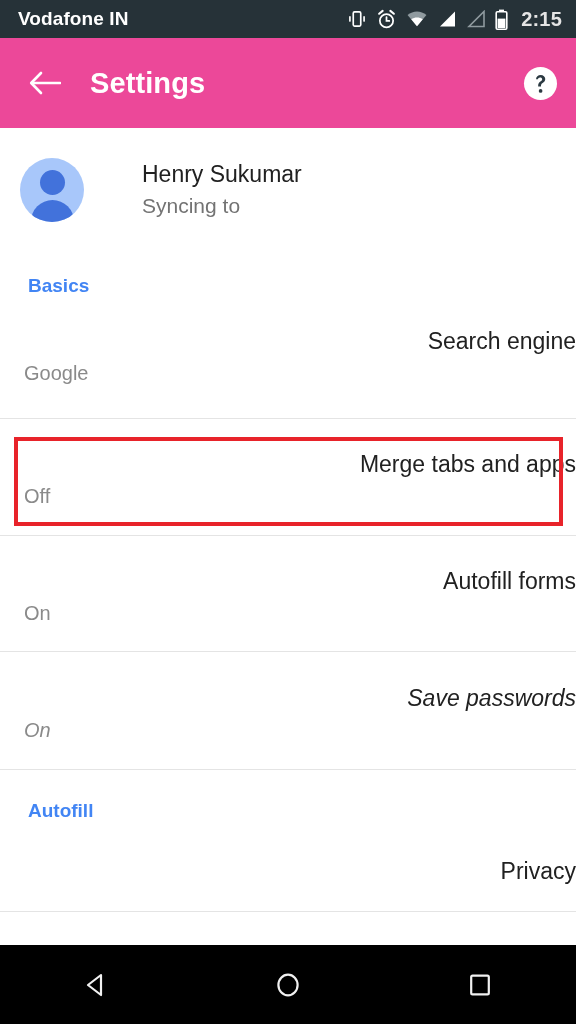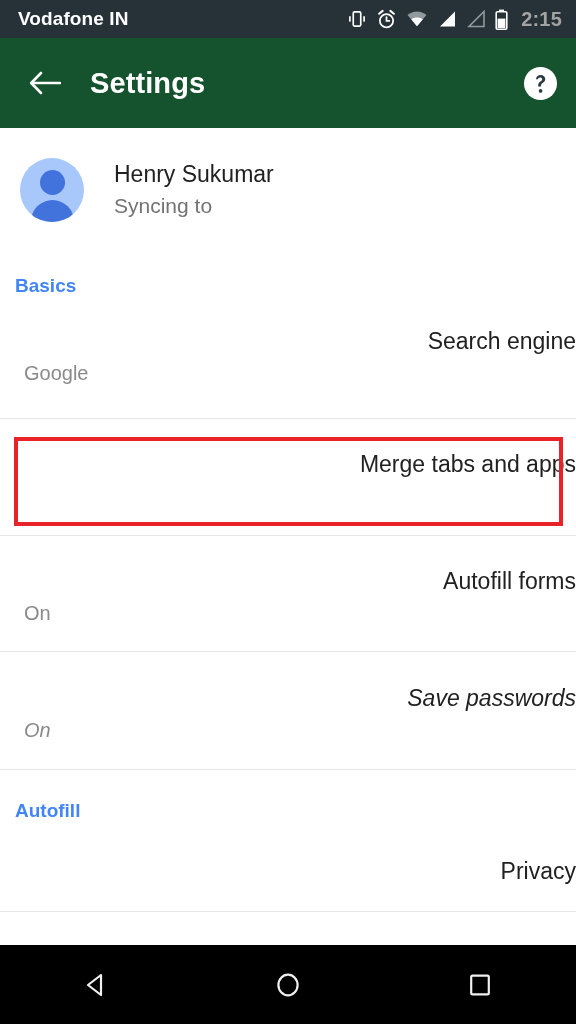--- a/index.html
+++ b/index.html
@@ -35,34 +35,34 @@
     font-weight: bold;
     letter-spacing: .1px;
   }
   .status-icons {
     display: flex;
     align-items: center;
     gap: 9px;
   }
   .status-icons svg { display: block; }
   .clock {
-    color: #a3a3a3;
+    color: #e5e5e5;
     font-size: 20px;
     font-weight: bold;
     margin-left: 4px;
     letter-spacing: .2px;
   }
 
   
   .app-bar {
     position: absolute;
     top: 38px; left: 0;
     width: 576px;
     height: 90px;
-    background: #14532d;
+    background: #ec4899;
     display: flex;
     align-items: center;
     box-sizing: border-box;
     padding: 0 18px 0 28px;
   }
   .back-btn {
     width: 34px; height: 34px;
     display: flex; align-items: center; justify-content: center;
     cursor: pointer;
   }
@@ -97,20 +97,21 @@
     overflow: hidden;
   }
 
   
   .account-row {
     display: flex;
     align-items: center;
     padding: 27px 24px 0 20px;
     height: 96px;
     box-sizing: border-box;
+    gap: 28px;
   }
   .avatar {
     width: 64px; height: 64px;
     border-radius: 50%;
     background: #a8c7fa;
     position: relative;
     overflow: hidden;
     flex: 0 0 auto;
   }
   .avatar .head {
@@ -138,21 +139,21 @@
     color: #737373;
     line-height: 1.3;
     margin-top: 3px;
   }
 
   
   .section-header {
     color: #4285f4;
     font-size: 19px;
     font-weight: bold;
-    padding-left: 15px;
+    padding-left: 28px;
   }
 
   
   .list-item {
     padding-left: 24px;
     box-sizing: border-box;
     position: relative;
   }
   .item-title {
     font-size: 23px;
@@ -292,20 +293,21 @@
   <div class="section-header abs" style="top:147px;">Basics</div>
 
   <div class="list-item abs" style="top:200px;height:90px;">
     <div class="item-title">Search engine</div>
     <div class="item-sub">Google</div>
   </div>
   <div class="divider abs" style="top:290px;"></div>
 
   <div class="list-item abs" style="top:323px;height:85px;">
     <div class="item-title">Merge tabs and apps</div>
+    <div class="item-sub">Off</div>
   </div>
   <div class="highlight-box"></div>
   <div class="divider abs" style="top:407px;"></div>
 
   <div class="list-item abs" style="top:440px;height:84px;">
     <div class="item-title">Autofill forms</div>
     <div class="item-sub">On</div>
   </div>
   <div class="divider abs" style="top:523px;"></div>
 

